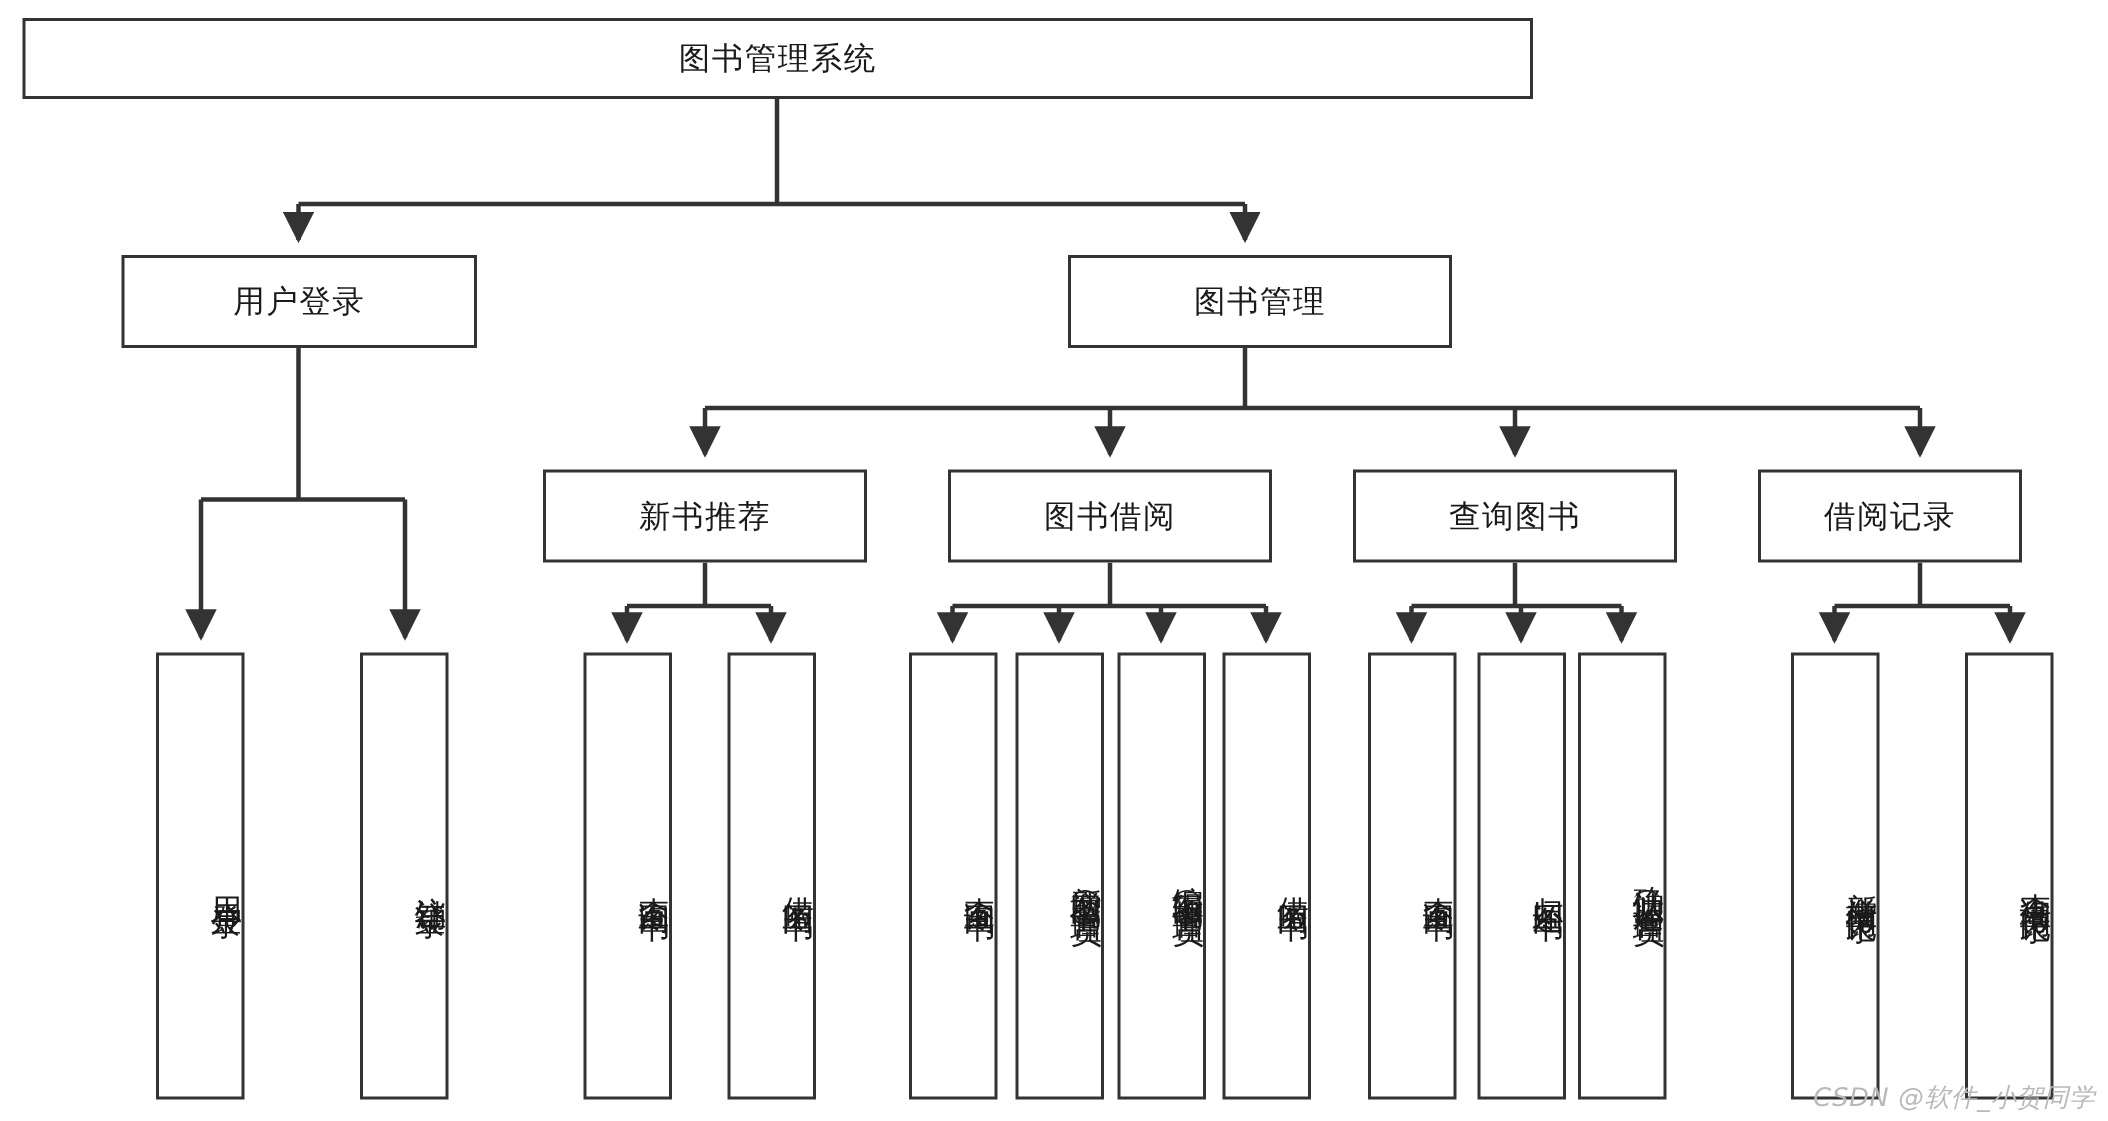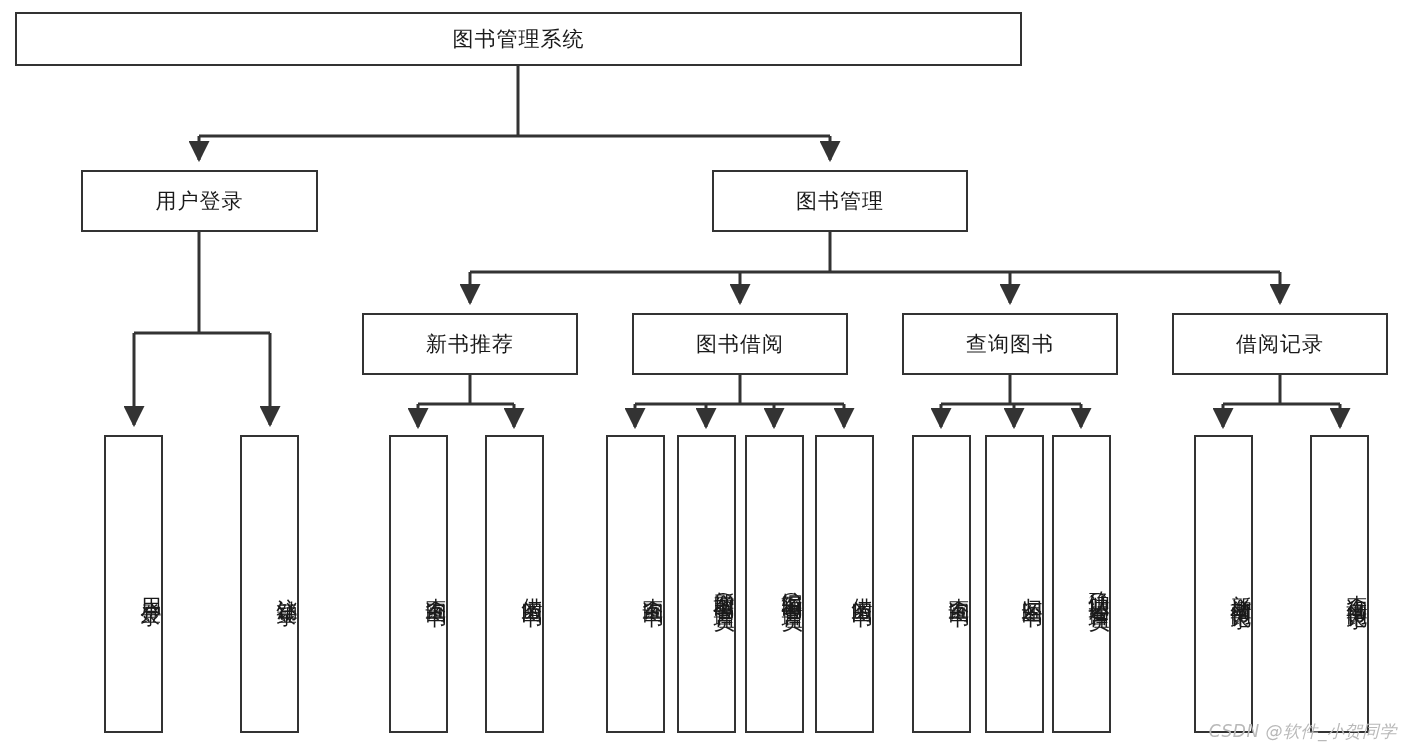--- a/index.html
+++ b/index.html
@@ -137,21 +137,21 @@
 
   <div class="node h" style="left: 362px; top: 313px; width: 216px; height: 62px; border-color: rgb(51, 51, 51); background: rgb(255, 255, 255); color: rgb(26, 26, 26);">
     <span class="htext">新书推荐</span>
   </div>
   <div class="node h" style="left: 632px; top: 313px; width: 216px; height: 62px; border-color: rgb(51, 51, 51); background: rgb(255, 255, 255); color: rgb(26, 26, 26); font-family: Liberation Mono, monospace;">
     <span class="htext">图书借阅</span>
   </div>
   <div class="node h" style="left: 902px; top: 313px; width: 216px; height: 62px; border-color: rgb(51, 51, 51); background: rgb(255, 255, 255); color: rgb(26, 26, 26);">
     <span class="htext">查询图书</span>
   </div>
-  <div class="node h" style="left: 1172px; top: 313px; width: 216px; height: 62px; border-color: rgb(51, 51, 51); background: rgb(255, 255, 255); color: rgb(26, 26, 26);">
+  <div class="node h" style="left: 1172px; top: 313px; width: 176px; height: 62px; border-color: rgb(51, 51, 51); background: rgb(255, 255, 255); color: rgb(26, 26, 26);">
     <span class="htext">借阅记录</span>
   </div>
 
   <div class="node v" style="left: 104px; top: 435px; width: 59px; height: 298px; border-color: rgb(51, 51, 51); background: rgb(255, 255, 255); color: rgb(26, 26, 26);">
     <span class="vtext">用户登录</span>
   </div>
   <div class="node v" style="left: 240px; top: 435px; width: 59px; height: 298px; border-color: rgb(51, 51, 51); background: rgb(255, 255, 255); color: rgb(26, 26, 26);">
     <span class="vtext">注销登录</span>
   </div>
   <div class="node v" style="left: 389px; top: 435px; width: 59px; height: 298px; border-color: rgb(51, 51, 51); background: rgb(255, 255, 255); color: rgb(26, 26, 26);">

